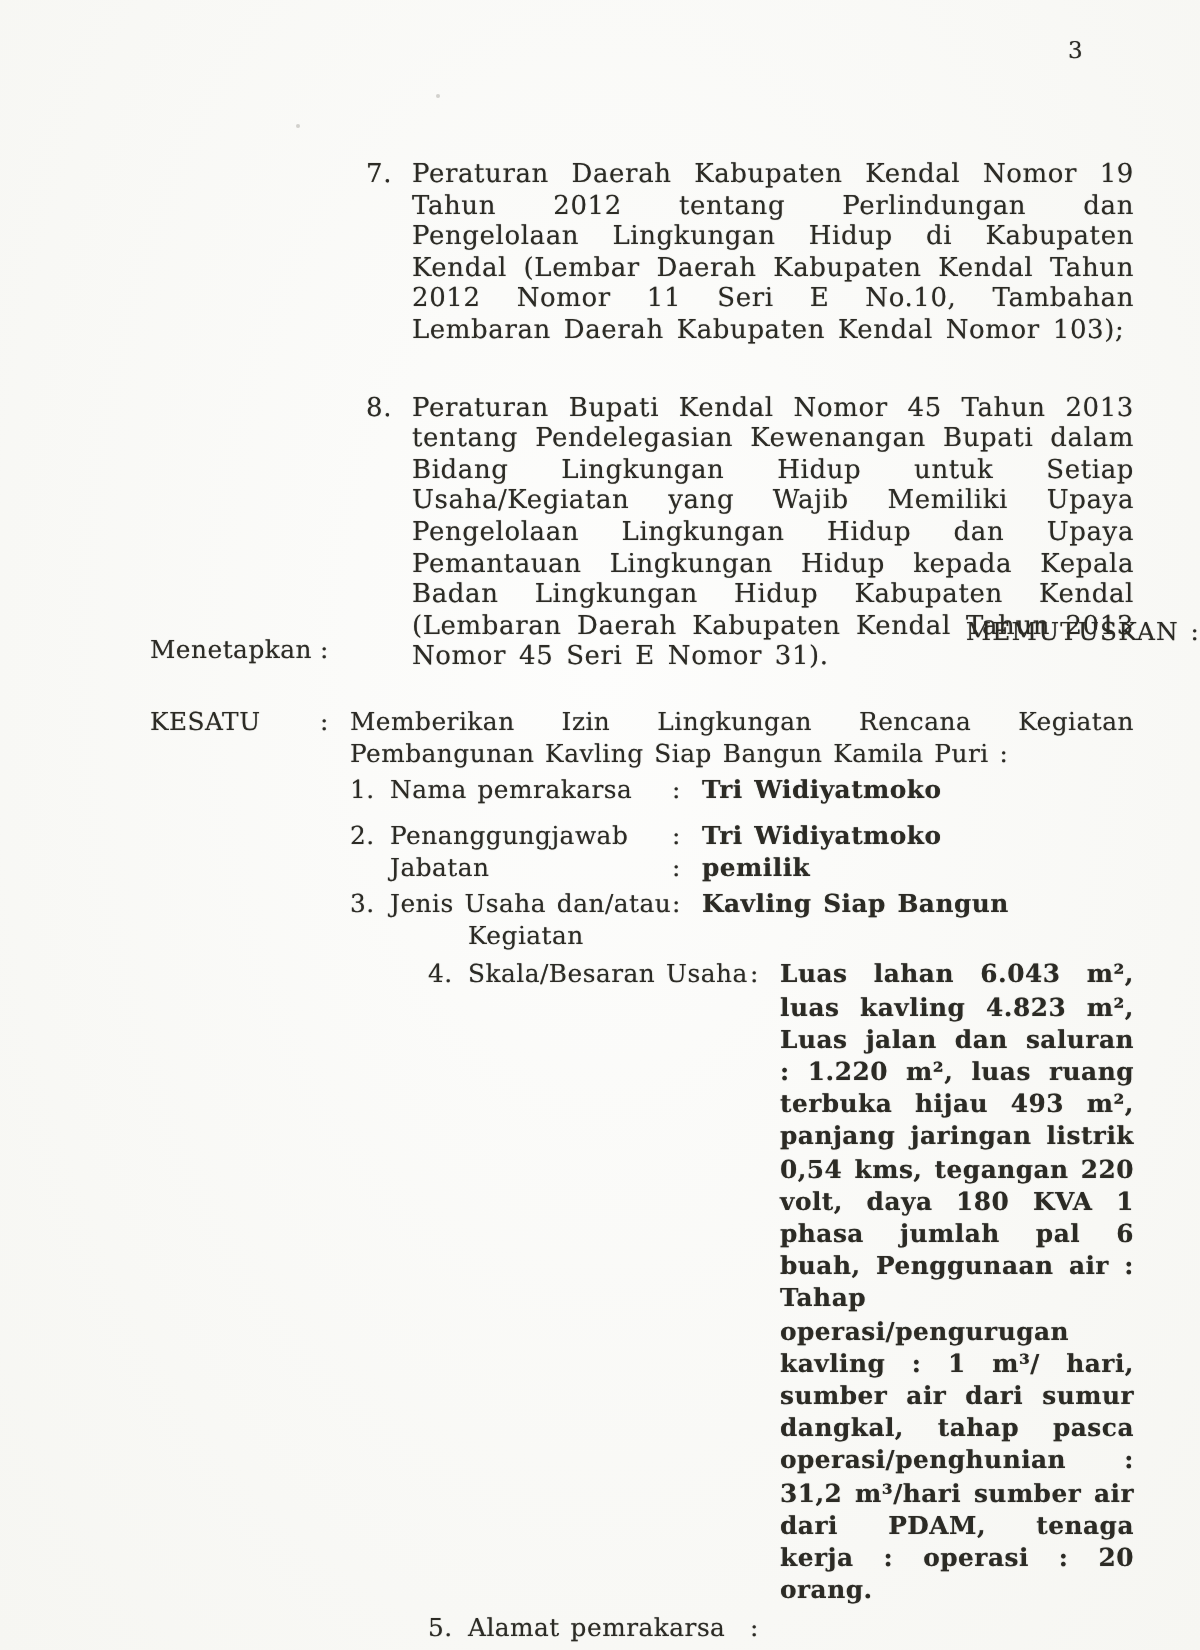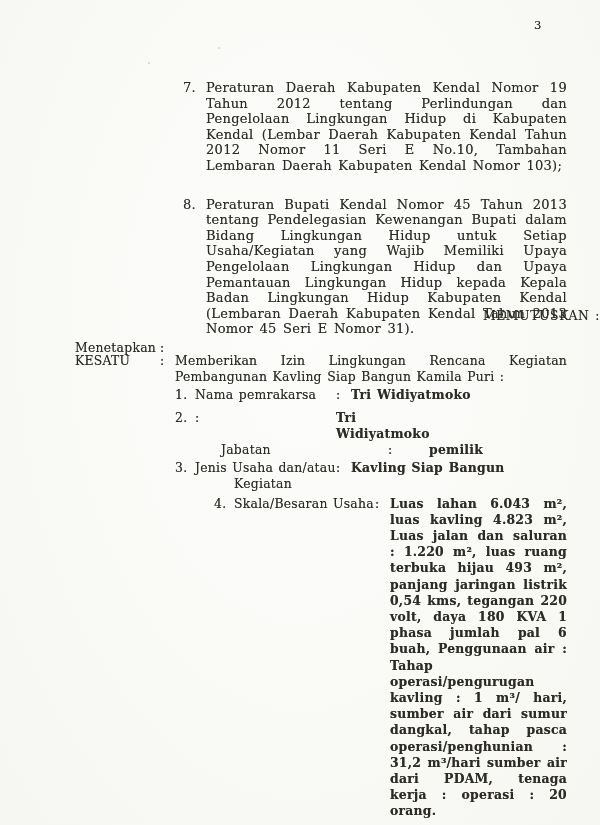--- a/index.html
+++ b/index.html
@@ -36,39 +36,39 @@
   .legal-item .num { line-height: 15.6px; }
 
   
   .heading {
     position: absolute; top: 308px; left: 0; width: 600px;
     text-align: right; letter-spacing: 0.6px;
   }
 
   
   .menetapkan {
-    position: absolute; top: 340px; left: 75px;
+    position: absolute; top: 317px; left: 75px;
     display: grid; grid-template-columns: 85px 15px;
   }
 
   
   .kesatu {
     position: absolute; top: 353px; left: 75px; width: 492px;
     display: grid; grid-template-columns: 85px 15px 1fr;
     align-items: start;
   }
   .intro-l1 { text-align: justify; text-align-last: justify; }
 
   .details { margin-top: 2px; }
   .drow {
     display: grid; grid-template-columns: 20px 141px 15px 1fr;
     align-items: start;
   }
   .mb6 { margin-bottom: 6px; }
-  .mb2 { margin-bottom: 2px; gap: 26px; }
+  .mb2 { margin-bottom: 2px; }
   .mb3 { margin-bottom: 3px; margin-left: 39px; }
   .dvalue { text-align: justify; font-weight: bold; }
   .vtall { min-height: 219px; }
   .v3 { min-height: 48px; }
 
   .speck {
     position: absolute; width: 2px; height: 2px; border-radius: 50%;
     background: #8a887f; opacity: 0.35;
   }
 </style>
@@ -110,20 +110,21 @@
 
       <div class="drow mb6">
         <span>1.</span>
         <span>Nama pemrakarsa</span>
         <span>:</span>
         <div class="dvalue">Tri Widiyatmoko</div>
       </div>
 
       <div class="drow">
         <span>2.</span>
+        <span>Penanggungjawab</span>
         <span>:</span>
         <div class="dvalue">Tri Widiyatmoko</div>
       </div>
       <div class="drow mb2">
         <span></span>
         <span>Jabatan</span>
         <span>:</span>
         <div class="dvalue">pemilik</div>
       </div>
 

